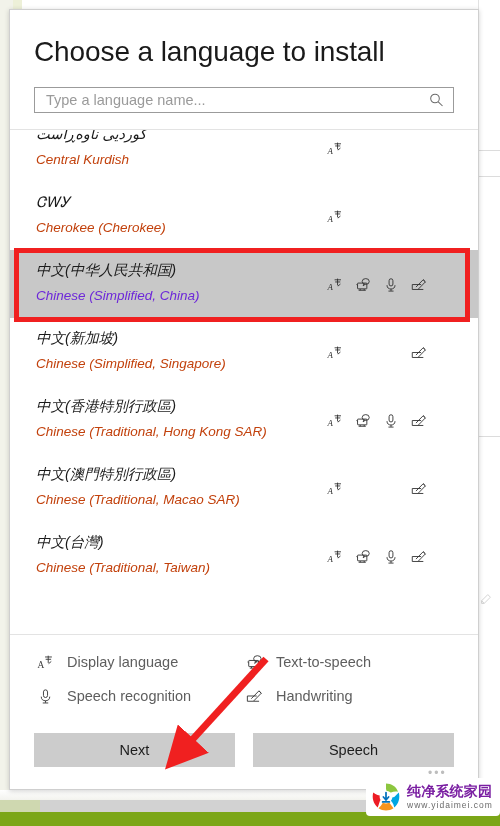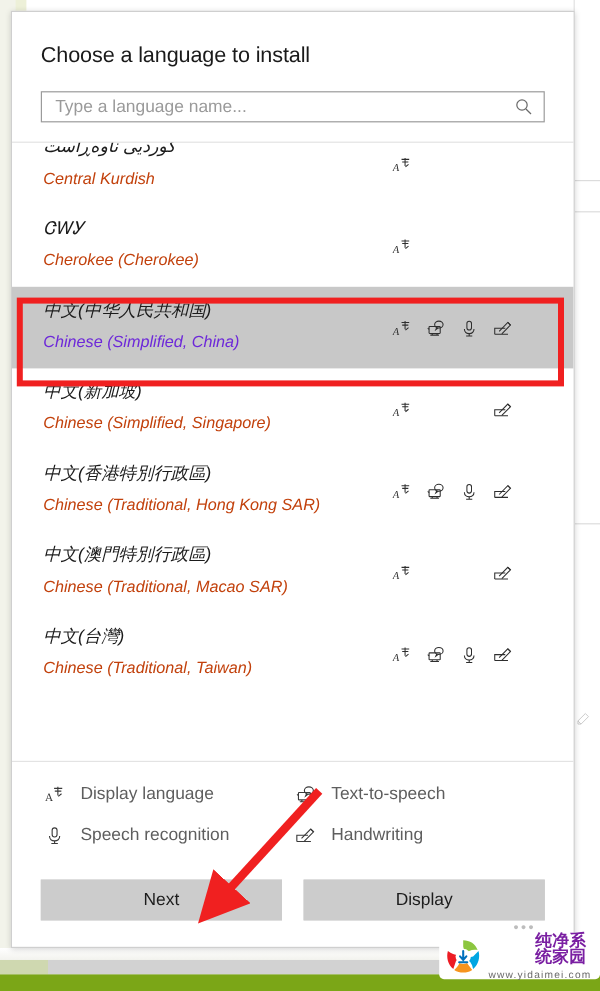--- a/index.html
+++ b/index.html
@@ -104,21 +104,21 @@
     width: 470px;
     height: 781px;
     background: #ffffff;
     border: 1px solid #cfcfcf;
     box-shadow: 0 1px 5px rgba(0,0,0,0.18);
     display: flex;
     flex-direction: column;
   }
 
   .dialog-title {
-    font-size: 18px;
+    font-size: 28px;
     font-weight: 400;
     color: #1a1a1a;
     padding: 26px 24px 0 24px;
     letter-spacing: -0.1px;
   }
 
   .search-wrap {
     padding: 19px 24px 16px 24px;
   }
   .search-box {
@@ -286,21 +286,20 @@
     z-index: 50;
   }
   .wm-logo { width: 30px; height: 30px; position: relative; flex: none; }
   .wm-text { display: flex; flex-direction: column; line-height: 1; }
   .wm-cn {
     font-size: 14px;
     font-weight: bold;
     color: #7a1fa2;
     letter-spacing: 0.2px;
     font-family: "DejaVu Sans", sans-serif;
-    margin-left: 39px;
   }
   .wm-url {
     font-size: 8.5px;
     color: #6a6a6a;
     letter-spacing: 1px;
     margin-top: 3px;
     font-family: "Liberation Sans", sans-serif;
   }
   .wm-dots {
     position: absolute;
@@ -683,21 +682,21 @@
               <path d="M6.2 12.6 L15.2 3.4 L18 6.1 L9 15.3" fill="none" stroke="currentColor" stroke-width="1.1"></path>
               <path d="M15.2 3.4 L18 6.1" stroke="currentColor" stroke-width="1.1"></path>
             </svg>
           </span>
           <span class="legend-label">Handwriting</span>
         </div>
       </div>
 
     <div class="btn-bar">
       <button class="btn">Next</button>
-      <button class="btn">Display</button>
+      <button class="btn">Speech</button>
     </div>
   </div>
 
   <div class="anno-rect"></div>
   <svg class="anno-arrow">
     <defs>
       <marker id="ahead" markerWidth="6" markerHeight="6" refX="2.4" refY="3" orient="auto">
         <path d="M0,0 L6,3 L0,6 z" fill="#f02020"></path>
       </marker>
     </defs>

